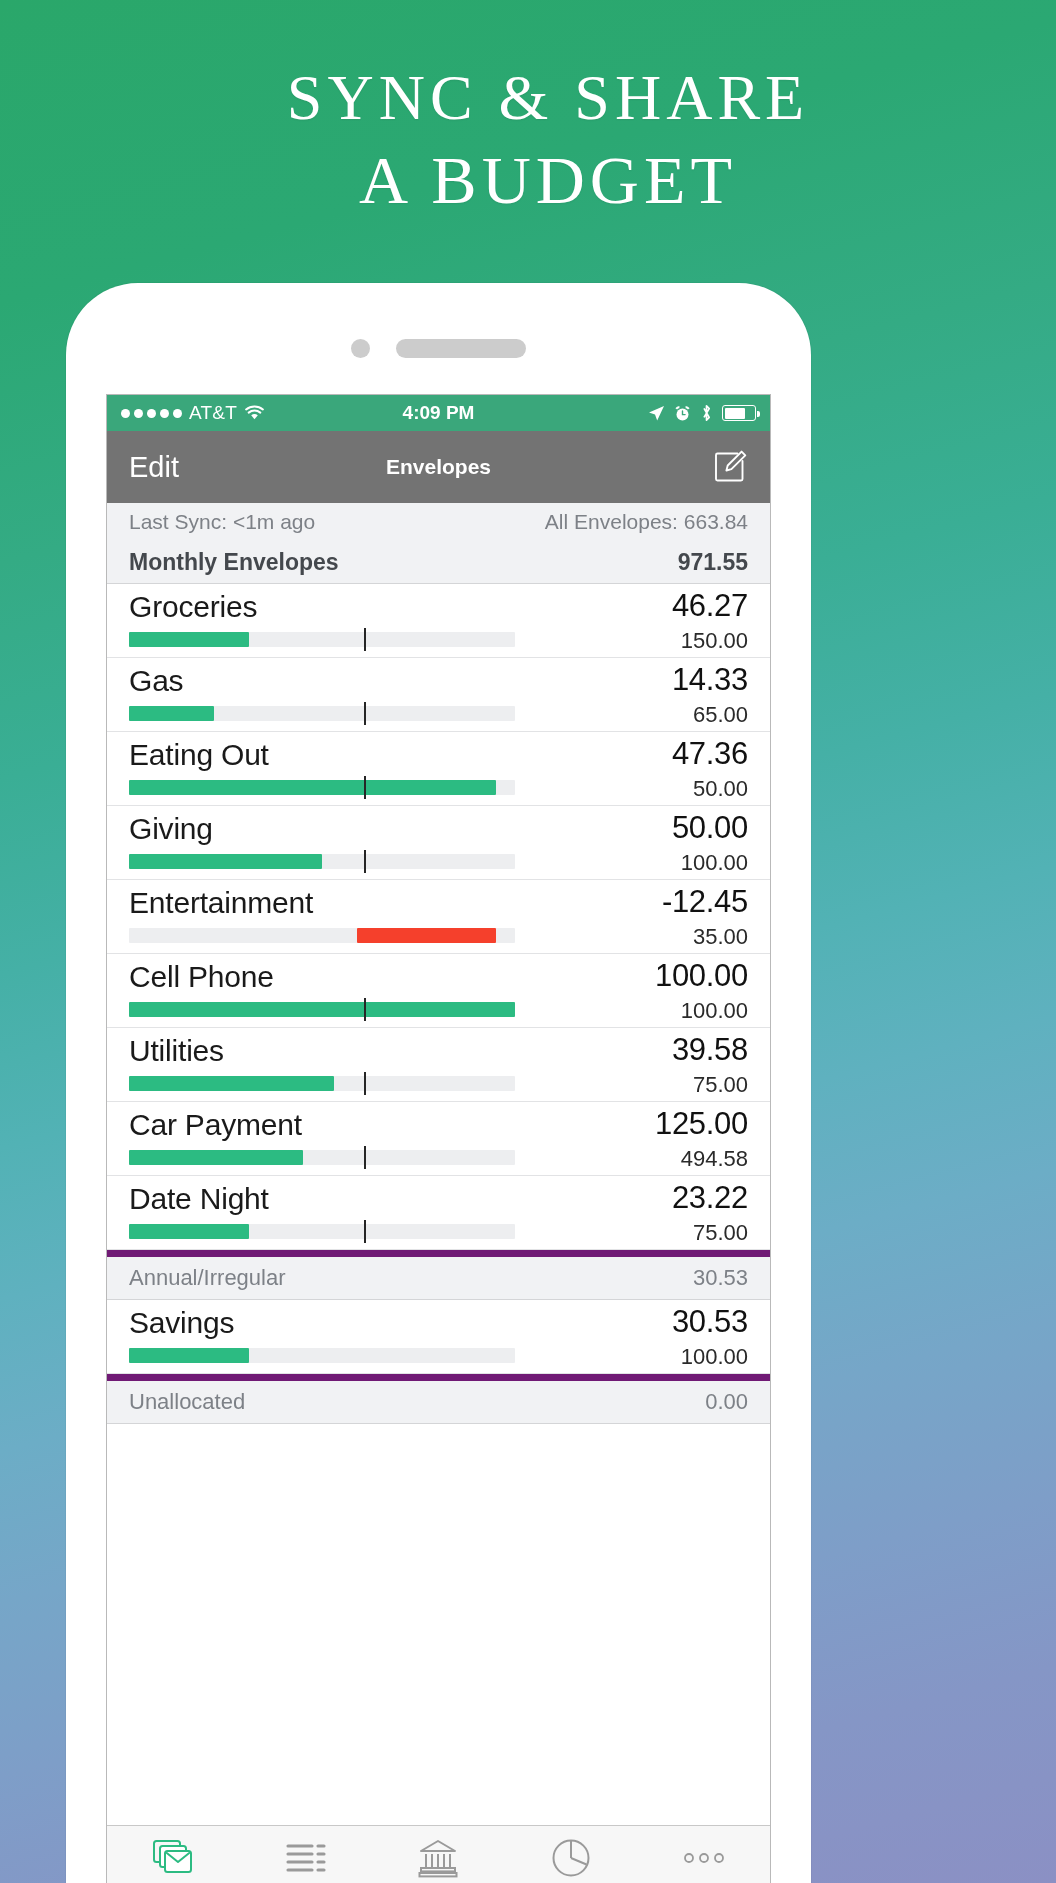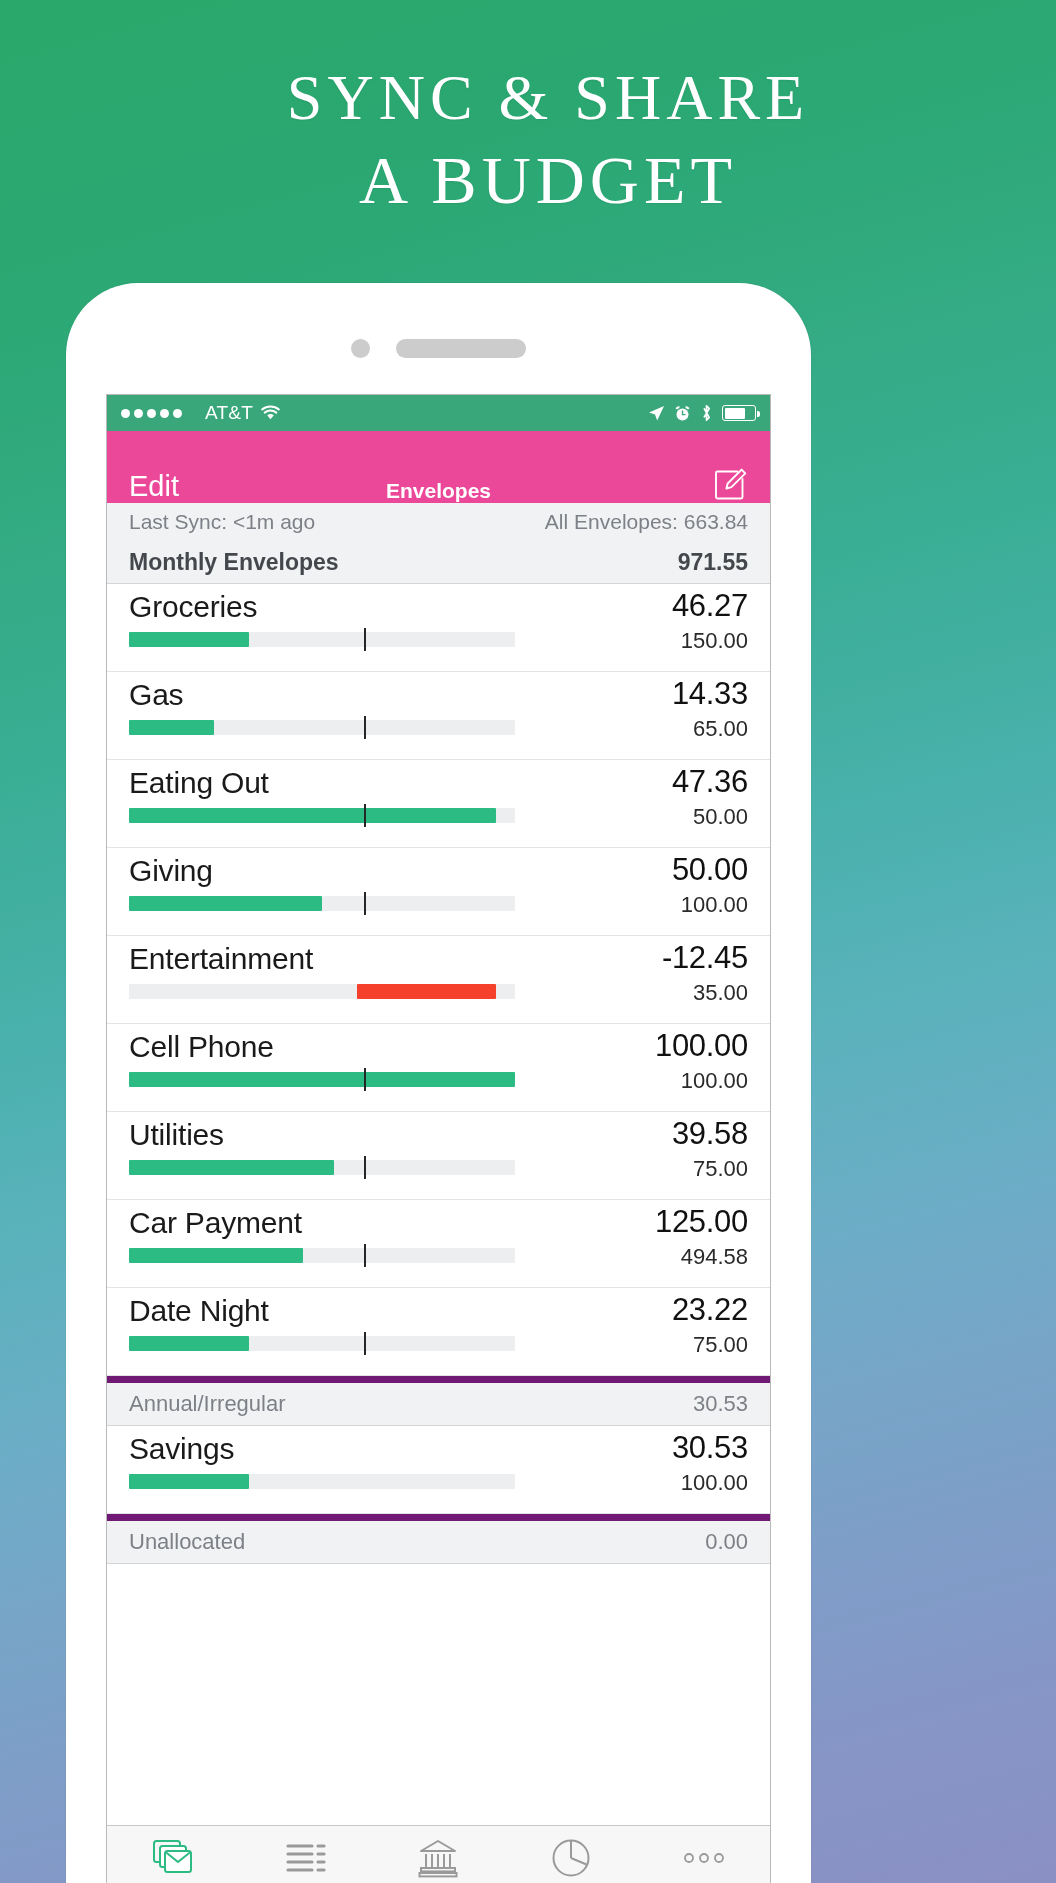--- a/index.html
+++ b/index.html
@@ -131,21 +131,20 @@
   .sb-dots i {
     display: block;
     width: 9px;
     height: 9px;
     border-radius: 50%;
     background: #ffffff;
   }
   .sb-carrier {
     font-size: 19px;
     letter-spacing: 0.2px;
-    margin-left: 16px;
   }
   .sb-center {
     position: absolute;
     left: 0;
     width: 100%;
     text-align: center;
     font-size: 19px;
     font-weight: 600;
     pointer-events: none;
   }
@@ -178,23 +177,23 @@
     display: block;
     height: 100%;
     width: 72%;
     background: #ffffff;
     border-radius: 1px;
   }
 
   
   .navbar {
     height: 72px;
-    background: #ec4899;
-    display: flex;
-    align-items: flex-end;
+    background: #737373;
+    display: flex;
+    align-items: center;
     padding: 0 22px;
     color: #ffffff;
     flex: none;
     position: relative;
   }
   .nav-edit {
     font-size: 29px;
     font-weight: 400;
     z-index: 2;
   }
@@ -239,21 +238,21 @@
 
   
   .list {
     flex: 1 1 auto;
     overflow: hidden;
     background: #ffffff;
   }
 
   .env-row {
     position: relative;
-    height: 88px;
+    height: 74px;
     padding: 0 22px;
     border-bottom: 1px solid #e2e3e5;
     background: #ffffff;
   }
   .env-name {
     position: absolute;
     left: 22px;
     top: 6px;
     font-size: 30px;
     color: #1a1a1a;
@@ -374,20 +373,21 @@
         <span class="sb-carrier">AT&amp;T</span>
         <span style="line-height:0;">
           <svg width="21" height="16" viewBox="0 0 21 16">
             <path d="M10.5 14.2 L7.2 10.3 a5.3 5.3 0 0 1 6.6 0 Z" fill="#fff"></path>
             <path d="M4.7 7.6 a9.2 9.2 0 0 1 11.6 0" stroke="#fff" stroke-width="2" fill="none" stroke-linecap="round"></path>
             <path d="M2.1 4.4 a13.2 13.2 0 0 1 16.8 0" stroke="#fff" stroke-width="2" fill="none" stroke-linecap="round"></path>
           </svg>
         </span>
       </div>
 
+      <div class="sb-center">4:09 PM</div>
 
       <div class="sb-right">
         <span style="line-height:0;">
           <svg width="17" height="17" viewBox="0 0 17 17">
             <path d="M16 1 L1 7.6 L7 9.4 L9.2 15.6 Z" fill="#fff"></path>
           </svg>
         </span>
         <span style="line-height:0;">
           <svg width="17" height="17" viewBox="0 0 17 17">
             <circle cx="8.5" cy="9.4" r="6" fill="#fff"></circle>

